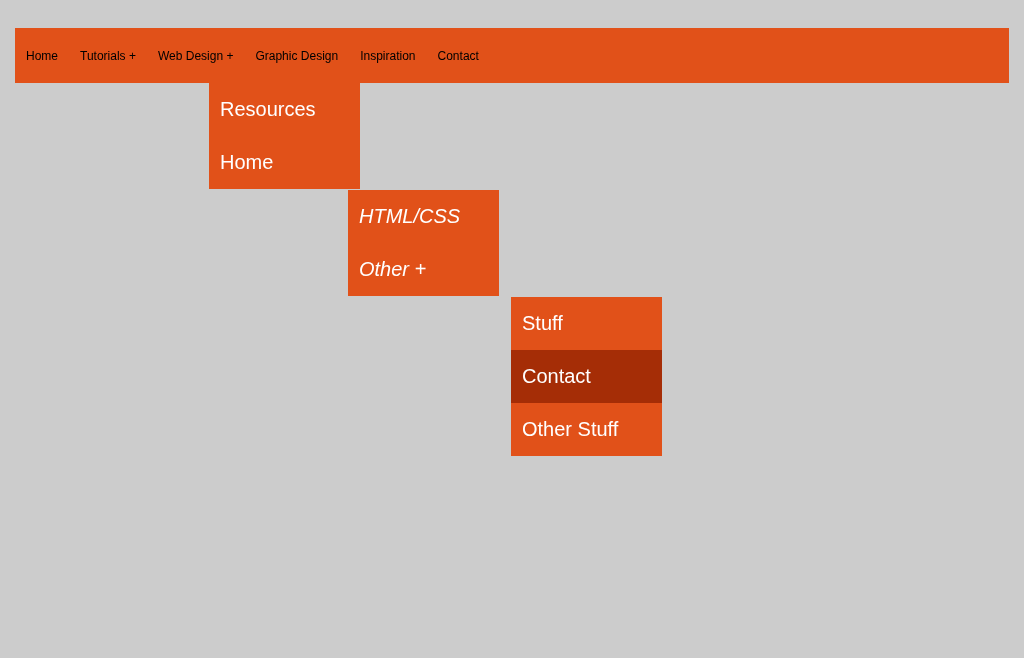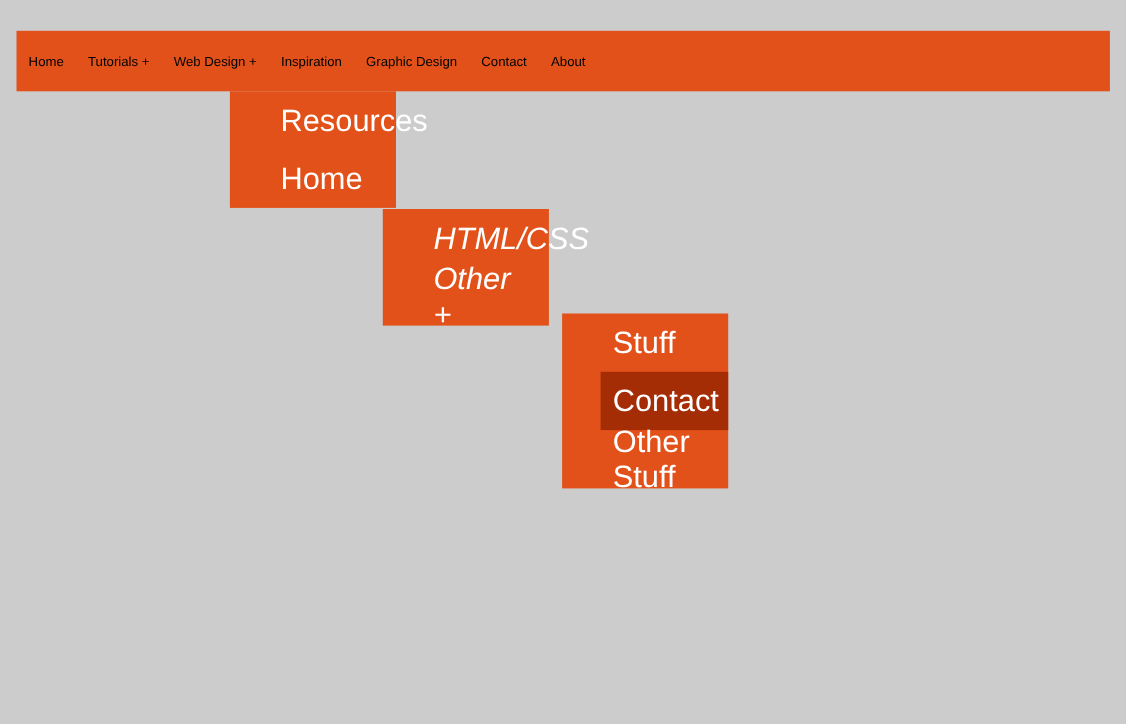--- a/index.html
+++ b/index.html
@@ -34,57 +34,55 @@
       white-space: nowrap;
       cursor: pointer;
     }
     .submenu {
       position: absolute;
       background-color: #e15119;
       color: #ffffff;
       width: 151px;
     }
     .submenu-item {
-      font-size: 28px;
+      font-size: 20px;
       padding: 0 11px;
       height: 53px;
       display: flex;
       align-items: center;
       cursor: pointer;
-      margin-left: 35px;
     }
     .submenu-item.hover {
       background-color: #a52d06;
     }
     
     .sub-webdesign {
       top: 83px;
       left: 209px;
     }
     .sub-tutorials {
       top: 190px;
       left: 348px;
       font-style: italic;
     }
     .sub-other {
-      top: 285px;
+      top: 297px;
       left: 511px;
     }
   </style>
 </head>
 <body>
 
 <nav class="menubar">
   <a class="top-item">Home</a>
   <a class="top-item">Tutorials +</a>
   <a class="top-item">Web Design +</a>
+  <a class="top-item">Graphic Design</a>
   <a class="top-item">Inspiration</a>
-  <a class="top-item">Graphic Design</a>
   <a class="top-item">Contact</a>
-  <a class="top-item">About</a>
 </nav>
 
 <div class="submenu sub-webdesign">
   <a class="submenu-item">Resources</a>
   <a class="submenu-item">Home</a>
 </div>
 
 <div class="submenu sub-tutorials">
   <a class="submenu-item">HTML/CSS</a>
   <a class="submenu-item">Other +</a>

